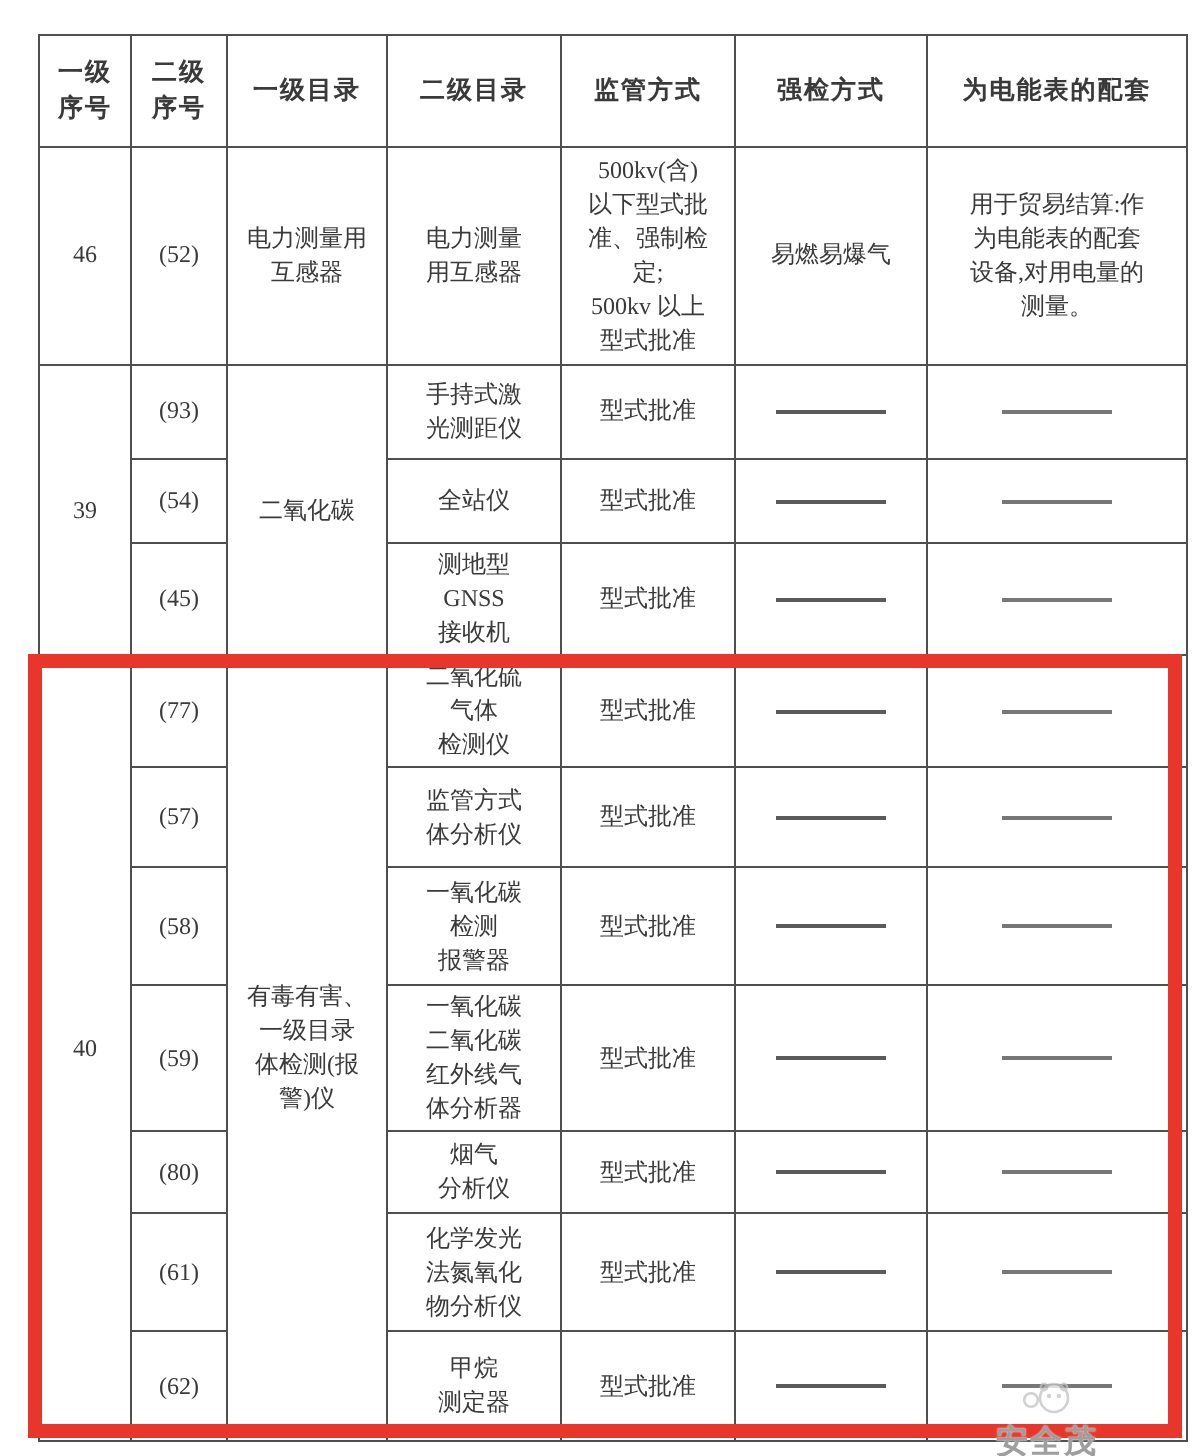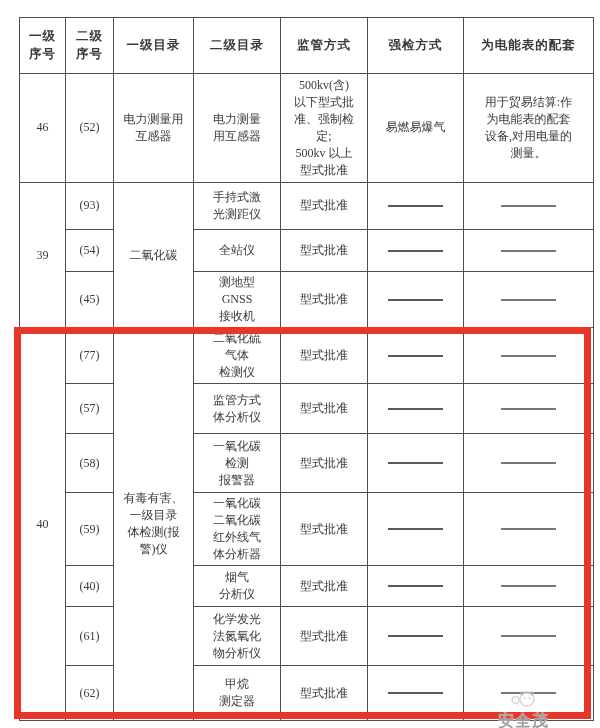--- a/index.html
+++ b/index.html
@@ -183,21 +183,21 @@
       <td>(59)</td>
       <td>一氧化碳
 二氧化碳
 红外线气
 体分析器</td>
       <td>型式批准</td>
       <td><div class="dash-line"></div></td>
       <td><div class="dash-line dash-lite"></div></td>
     </tr>
     <tr style="height:41px">
-      <td>(40)</td>
+      <td>(80)</td>
       <td>烟气
 分析仪</td>
       <td>型式批准</td>
       <td><div class="dash-line"></div></td>
       <td><div class="dash-line dash-lite"></div></td>
     </tr>
     <tr style="height:59px">
       <td>(61)</td>
       <td>化学发光
 法氮氧化

